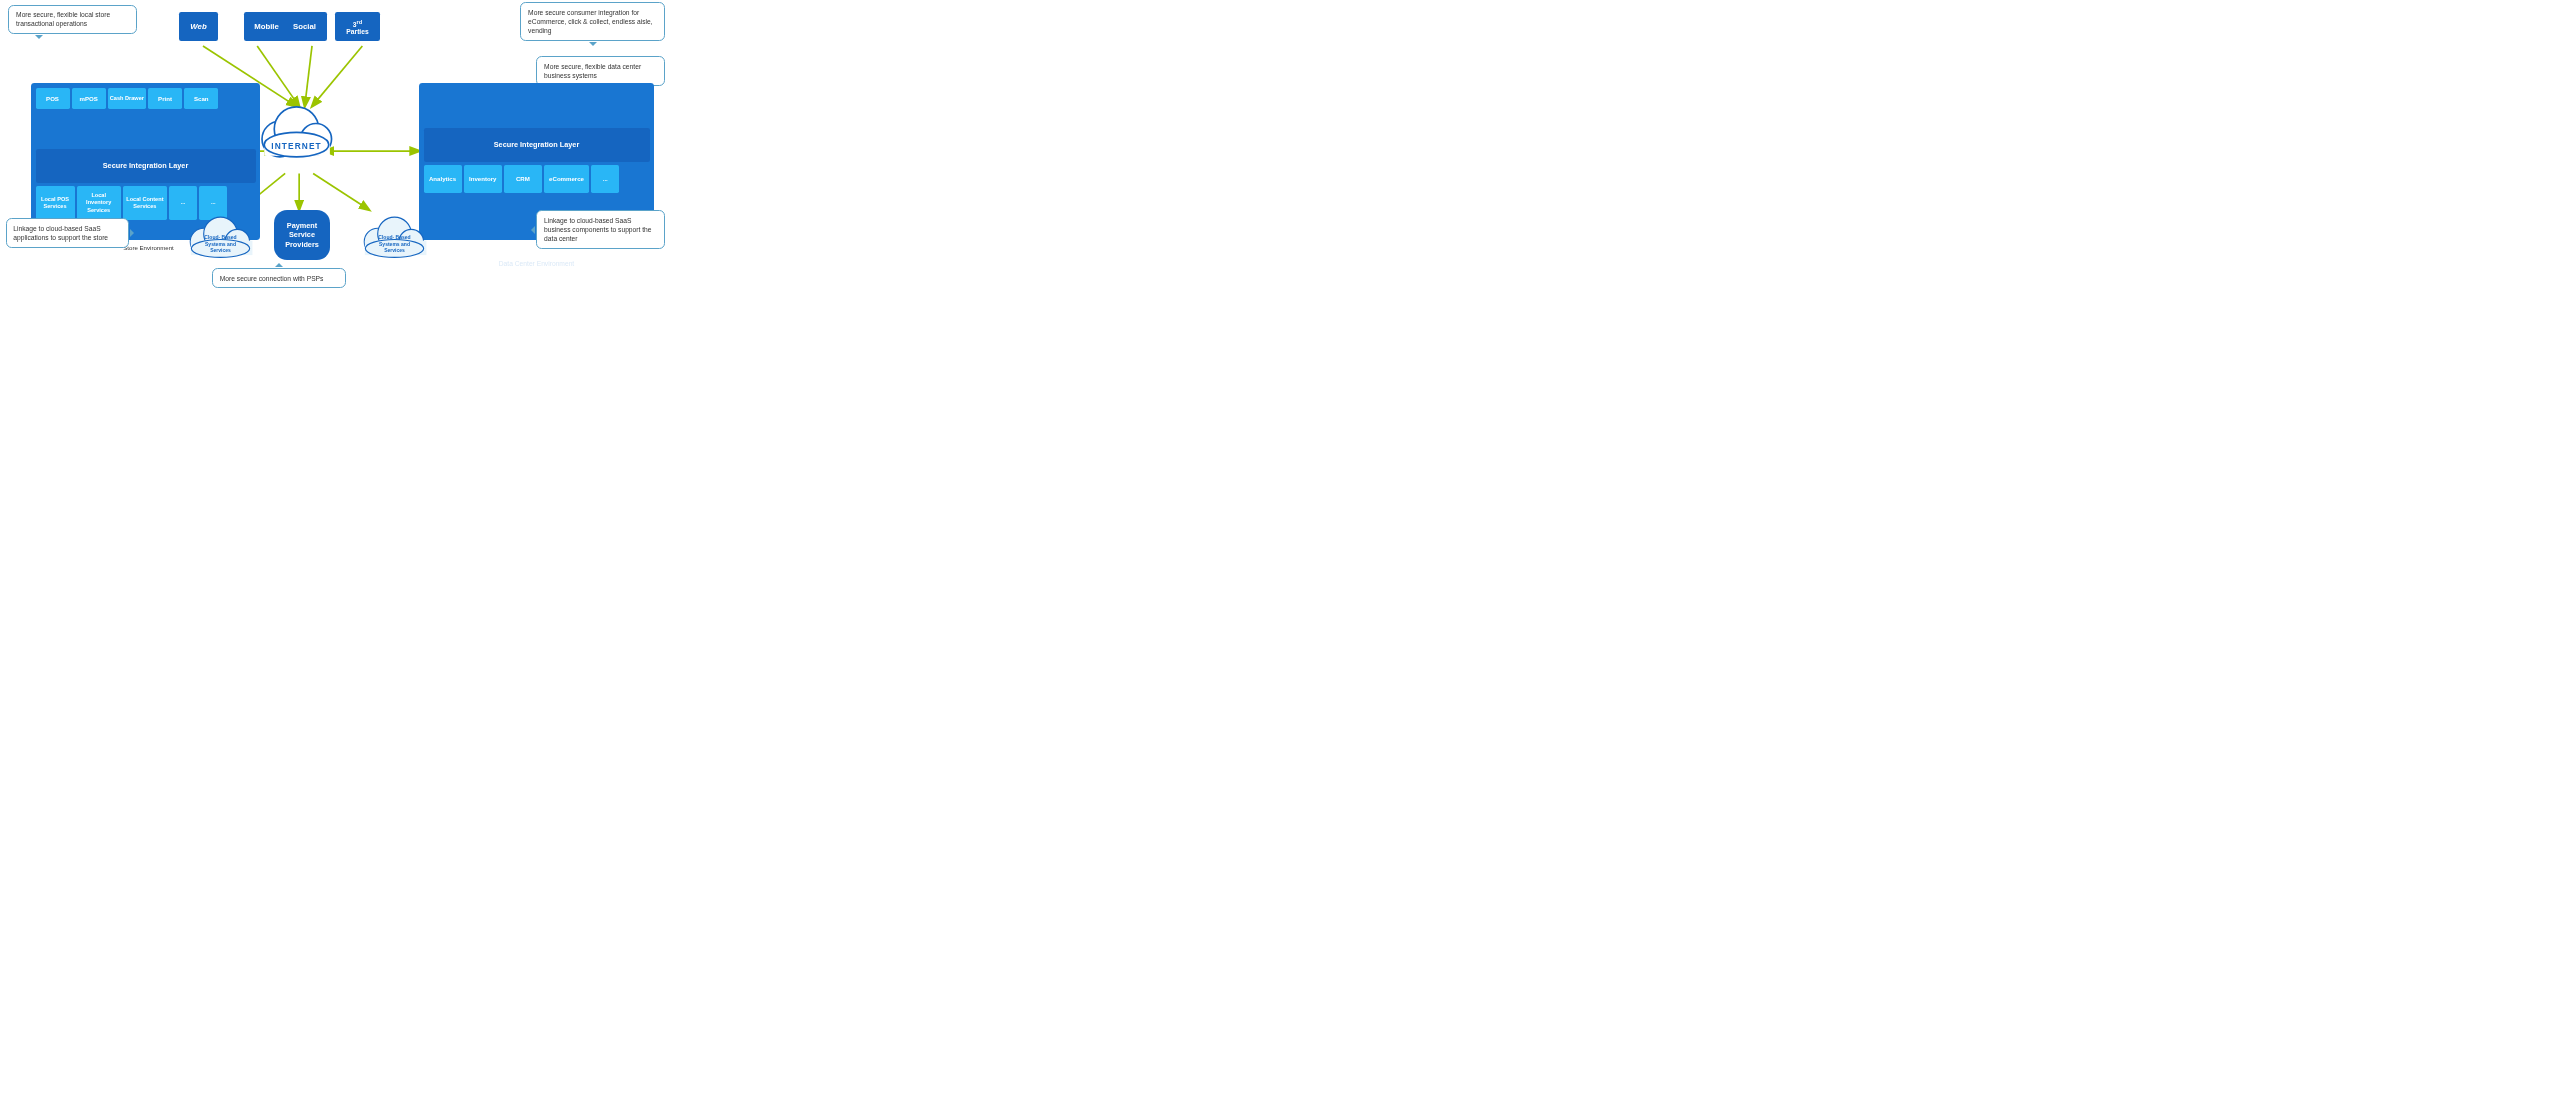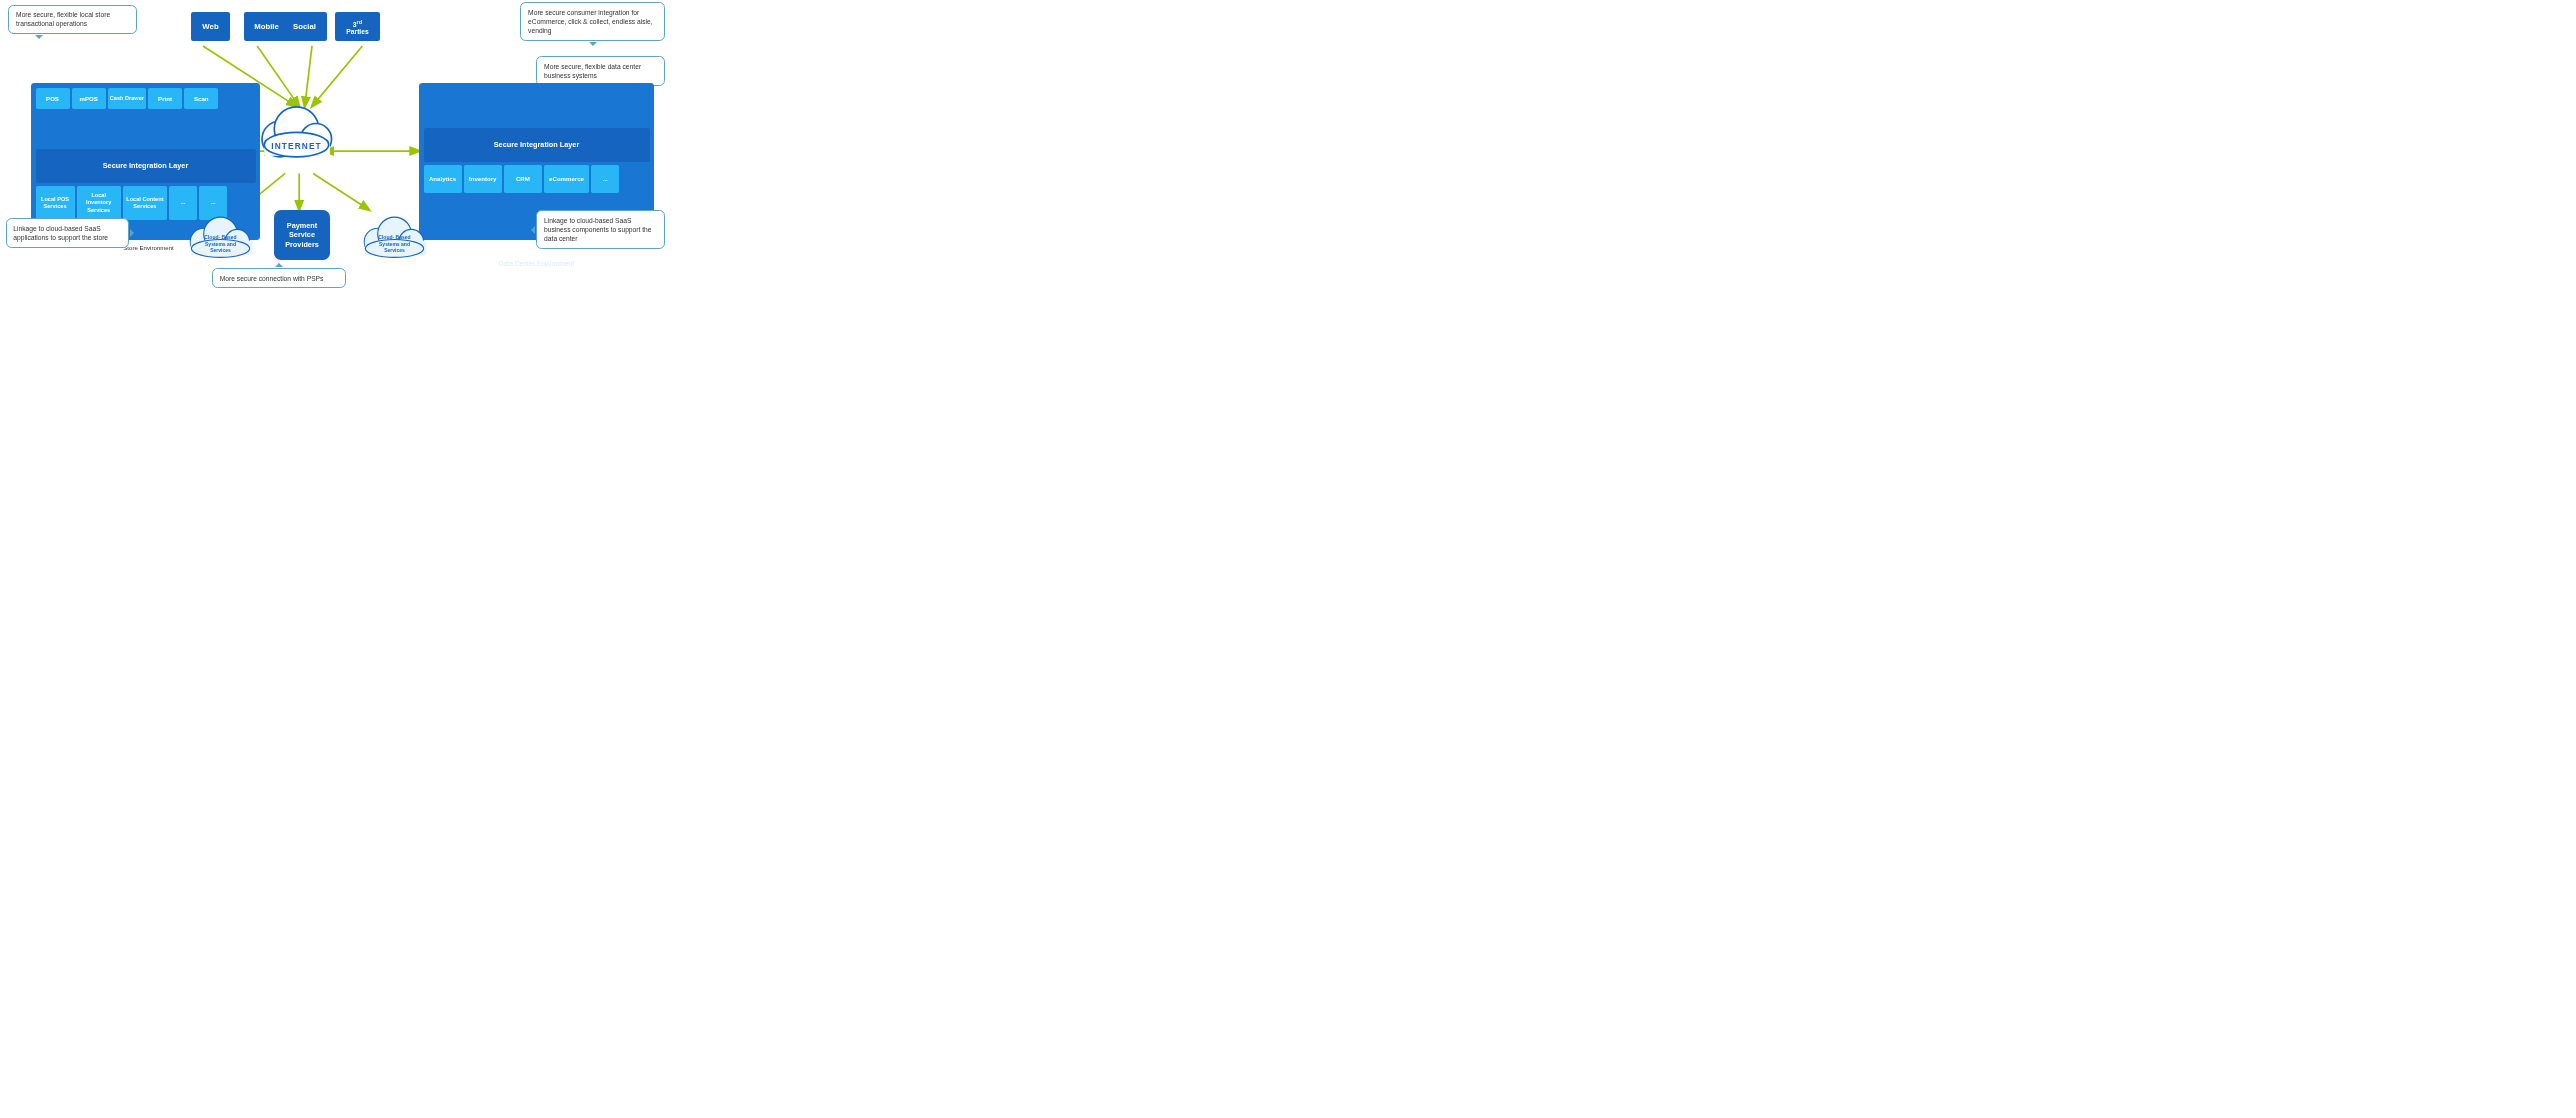--- a/index.html
+++ b/index.html
@@ -141,21 +141,21 @@
     }
 
     
     .psp-box {
       position: absolute;
       background: #1565c0;
       color: #fff;
       font-size: 7.8px;
       font-weight: bold;
       text-align: center;
-      border-radius: 7px;
+      border-radius: 13px;
       display: flex;
       align-items: center;
       justify-content: center;
       padding: 4.5px;
     }
 
     
     .cloud-shape {
       position: absolute;
     }
@@ -215,21 +215,21 @@
     <span>More secure consumer
 integration for eCommerce, click
 &amp; collect, endless aisle, vending</span>
   </div>
 
   <div class="callout tail-bottom" style="right:5.6px; top:56px; width:129px;">
     <span>More secure, flexible data
 center business systems</span>
   </div>
 
-  <div class="channel-box" style="left:191px; top:12.3px; width:39px; height:29px;">
+  <div class="channel-box" style="left:179px; top:12.3px; width:39px; height:29px;font-style:italic;">
     <span>Web</span>
   </div>
 
   <div class="channel-box" style="left:244px; top:12.3px; width:45px; height:29px;">
     <span>Mobile</span>
   </div>
 
   <div class="channel-box" style="left:282px; top:12.3px; width:45px; height:29px;">
     <span>Social</span>
   </div>

